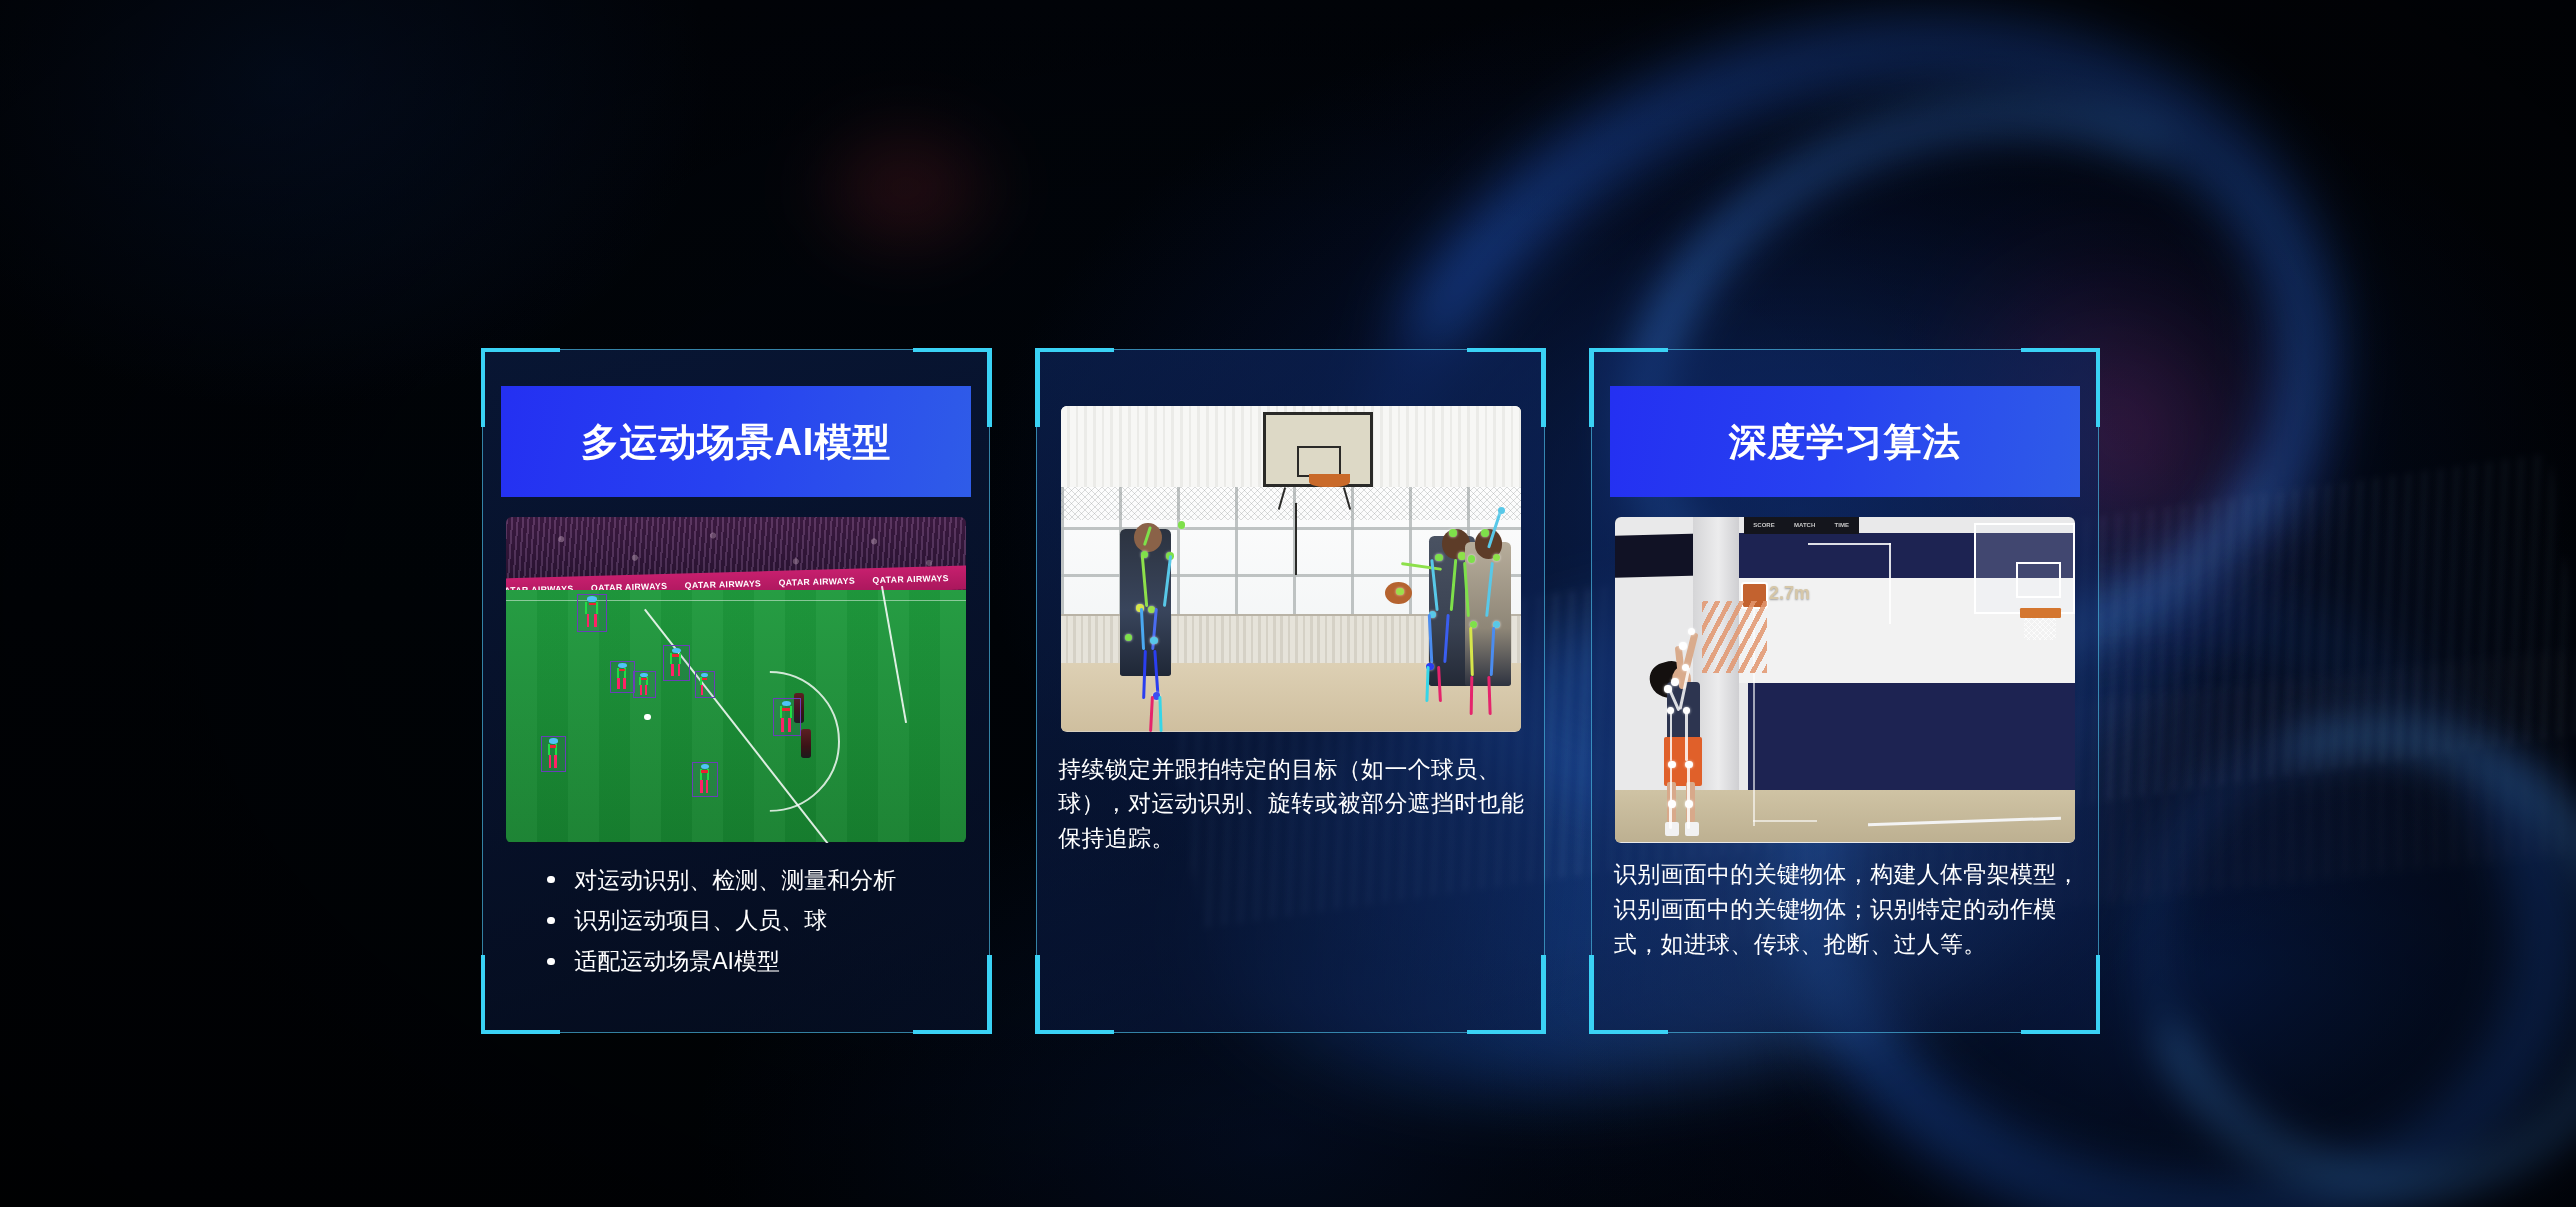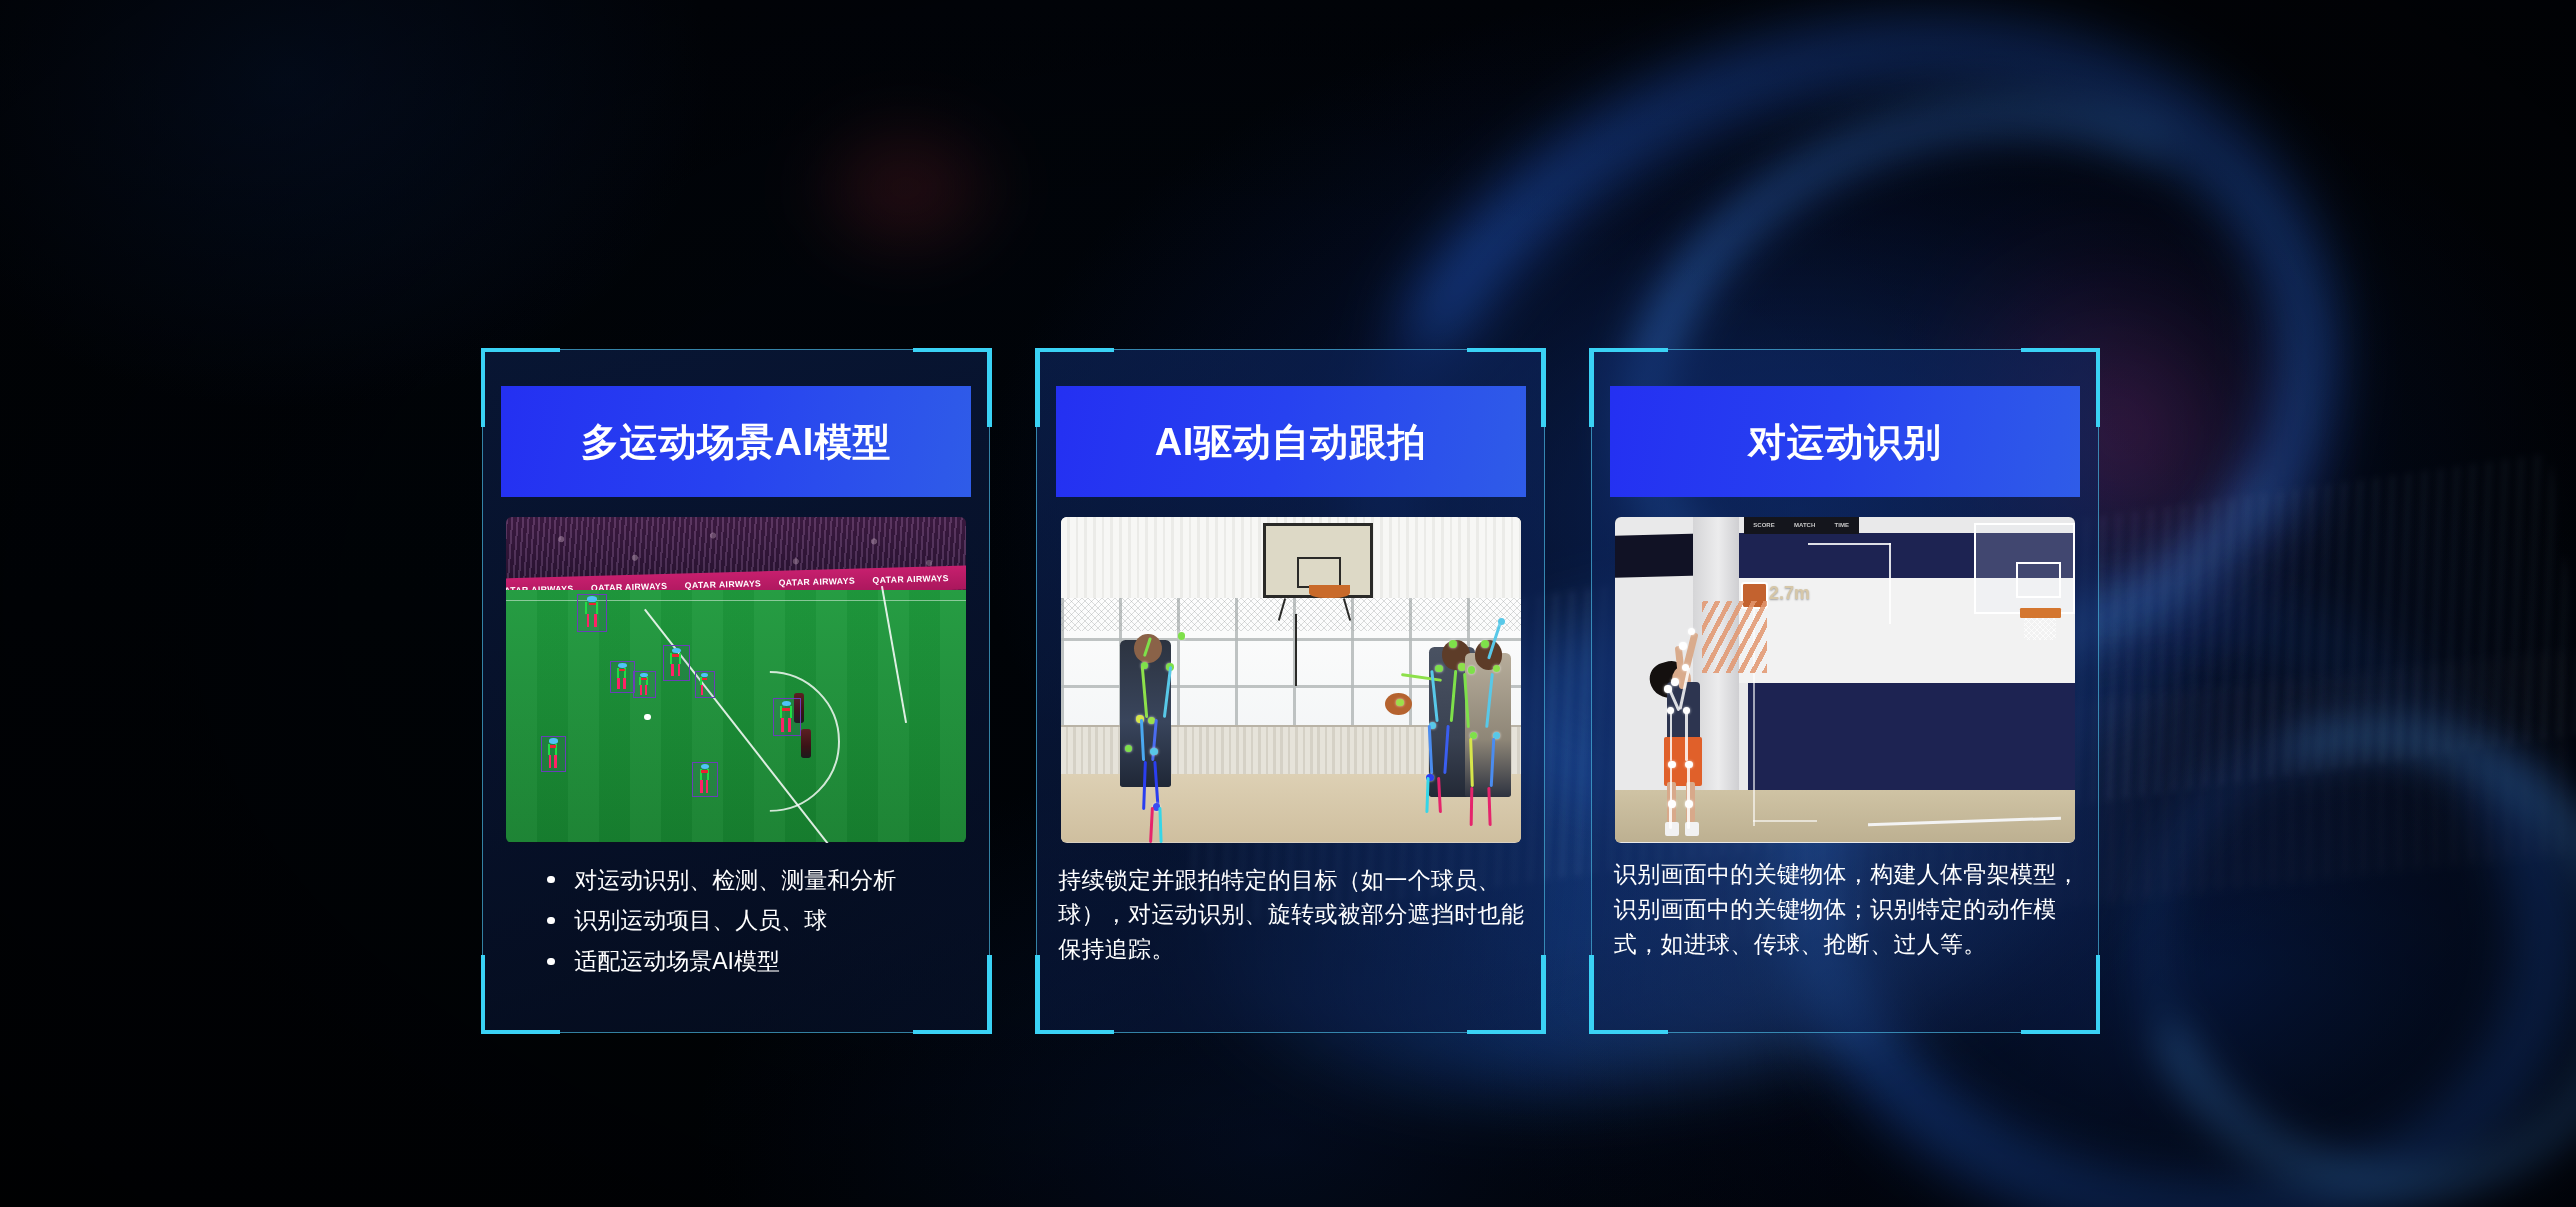--- a/index.html
+++ b/index.html
@@ -542,23 +542,20 @@
       <div class="brk tl-h"></div>
       <div class="brk tl-v"></div>
       <div class="brk tr-h"></div>
       <div class="brk tr-v"></div>
       <div class="brk bl-h"></div>
       <div class="brk bl-v"></div>
       <div class="brk br-h"></div>
       <div class="brk br-v"></div>
 
       <div class="card-inner">
-        <div class="card-title-bar">
-          <div class="card-title">AI驱动自动跟拍</div>
-        </div>
 
         <div class="card-media">
           <div class="gym">
             <div class="gym-wall"></div>
             <div class="gym-windows"></div>
             <div class="gym-mesh"></div>
             <div class="gym-rad"></div>
             <div class="gym-floor"></div>
 
             <div class="backboard">
@@ -641,21 +638,21 @@
       <div class="brk tl-v"></div>
       <div class="brk tr-h"></div>
       <div class="brk tr-v"></div>
       <div class="brk bl-h"></div>
       <div class="brk bl-v"></div>
       <div class="brk br-h"></div>
       <div class="brk br-v"></div>
 
       <div class="card-inner">
         <div class="card-title-bar">
-          <div class="card-title">对运动识别</div>
+          <div class="card-title">深度学习算法</div>
         </div>
 
         <div class="card-media">
           <div class="gym3">
             <div class="g3-left-navy"></div>
             <div class="g3-top-navy"></div>
             <div class="g3-mid-white"></div>
             <div class="g3-bot-navy"></div>
             <div class="g3-pillar"></div>
             <div class="g3-floor"></div>

